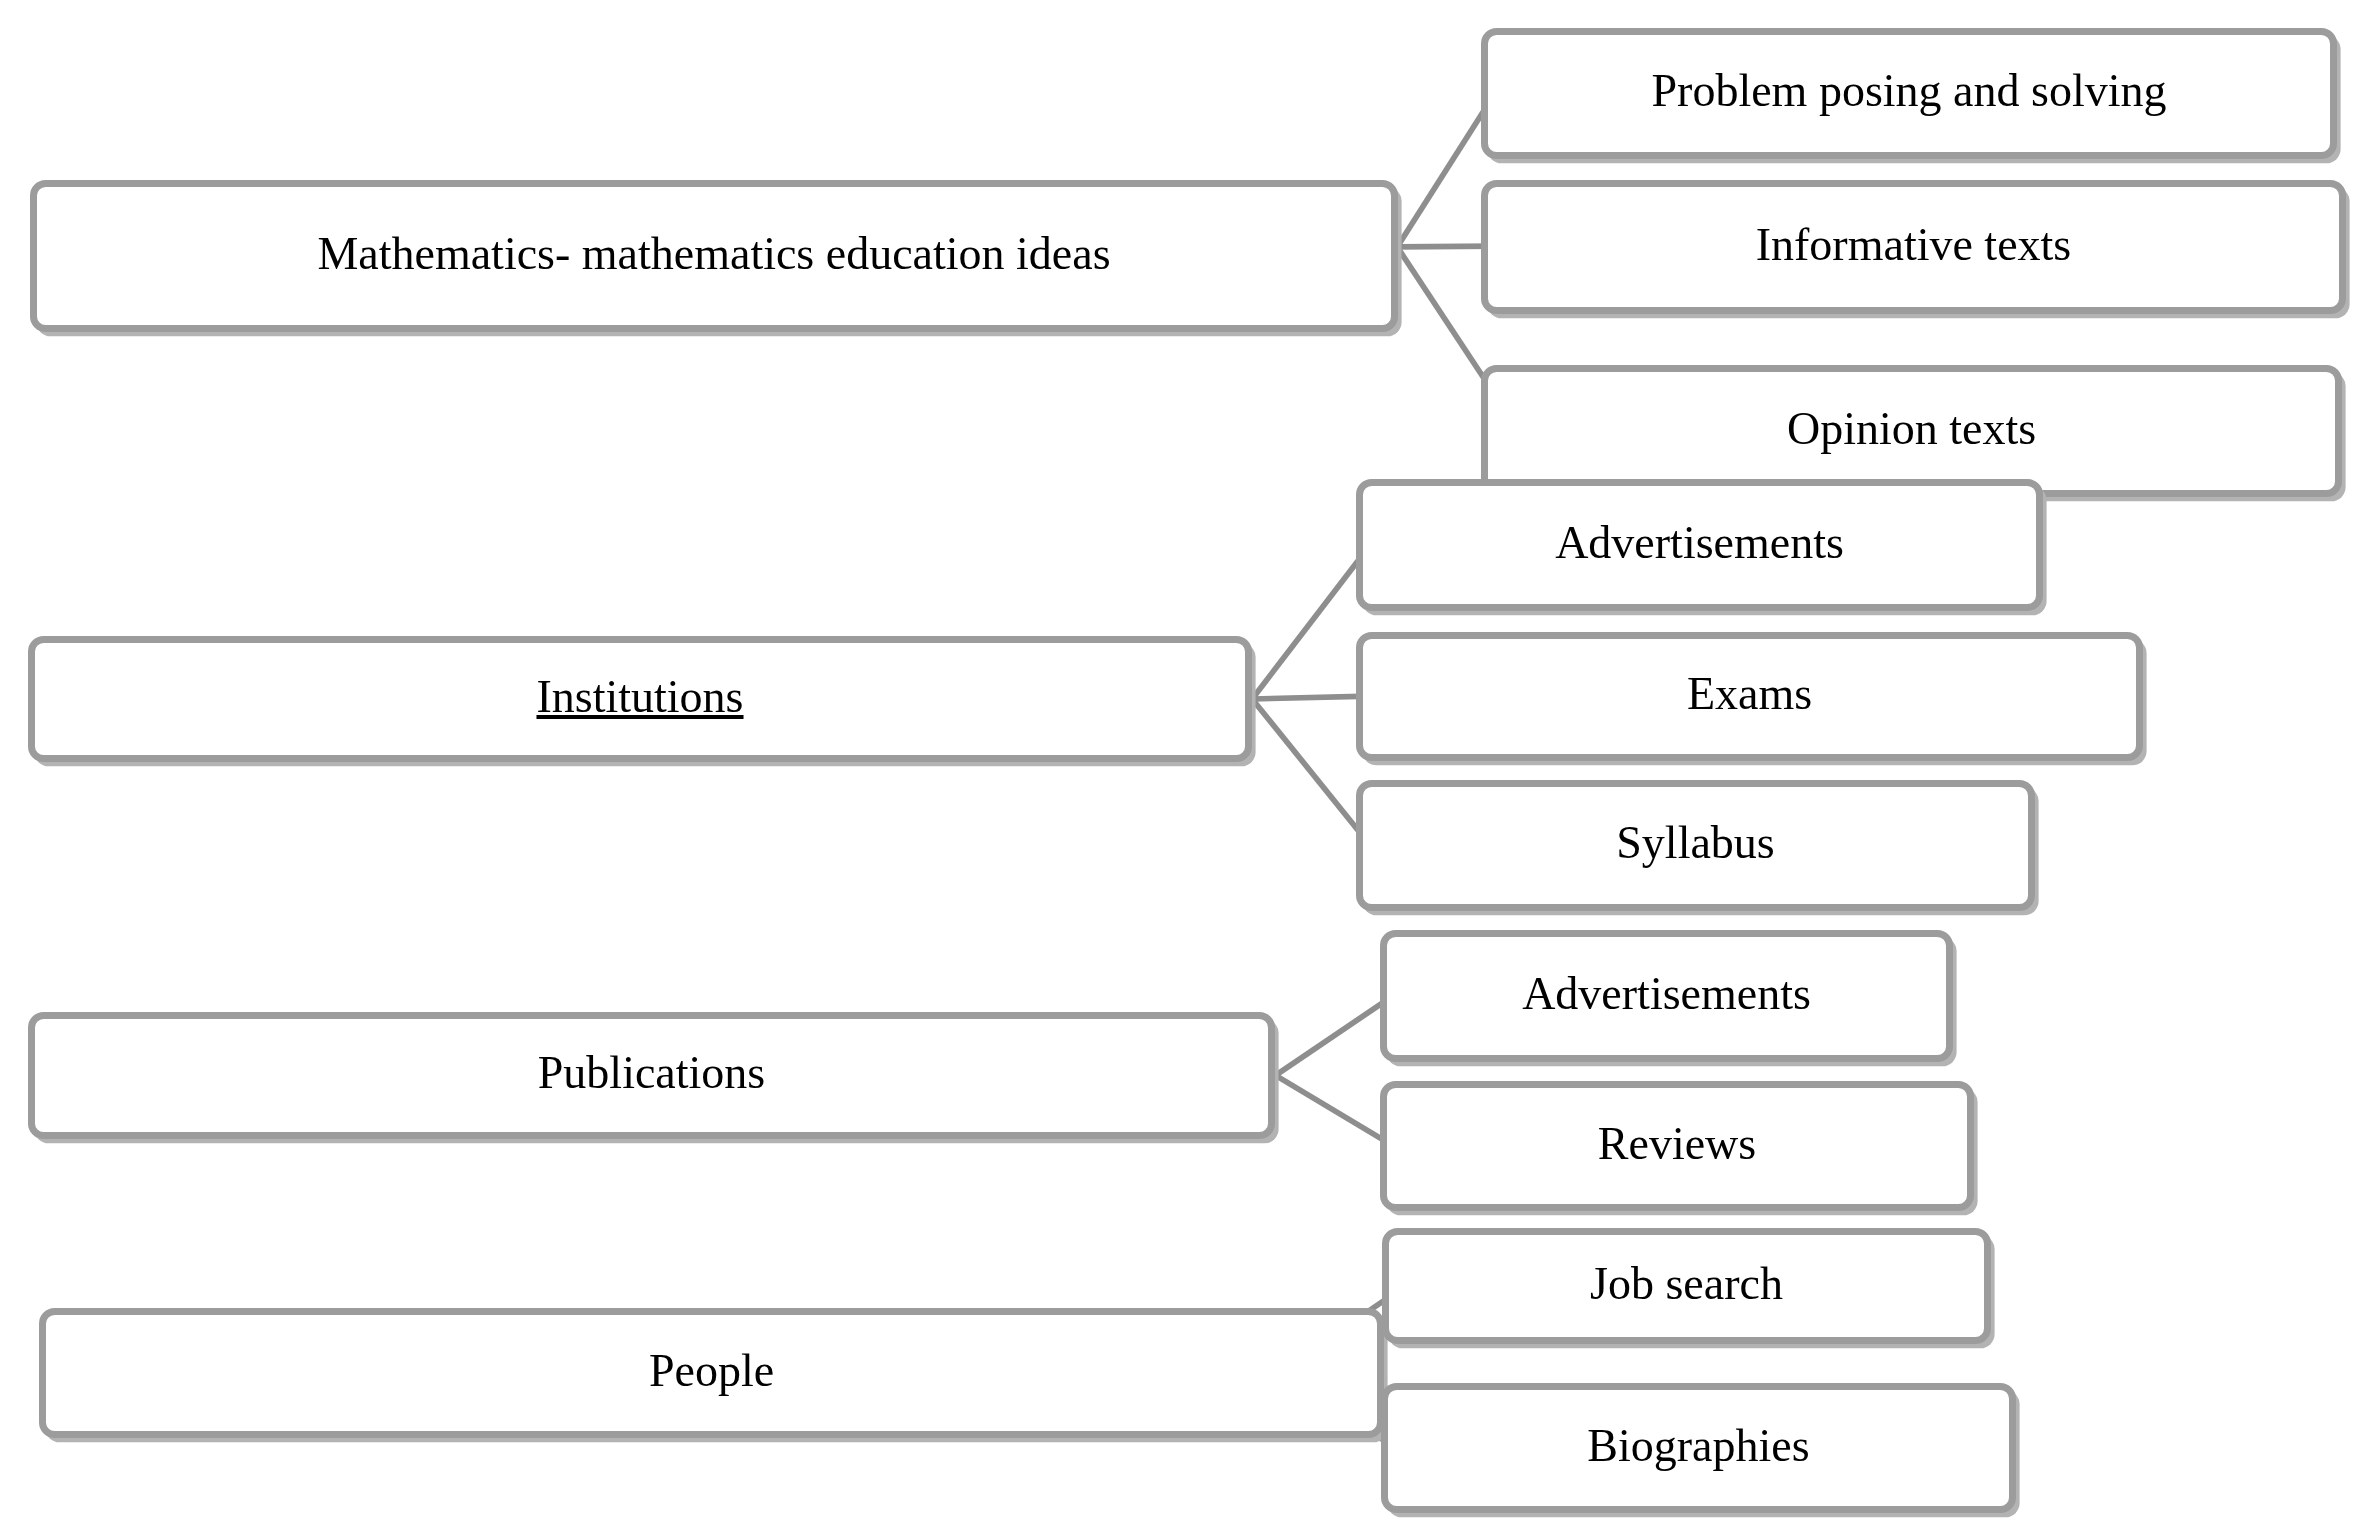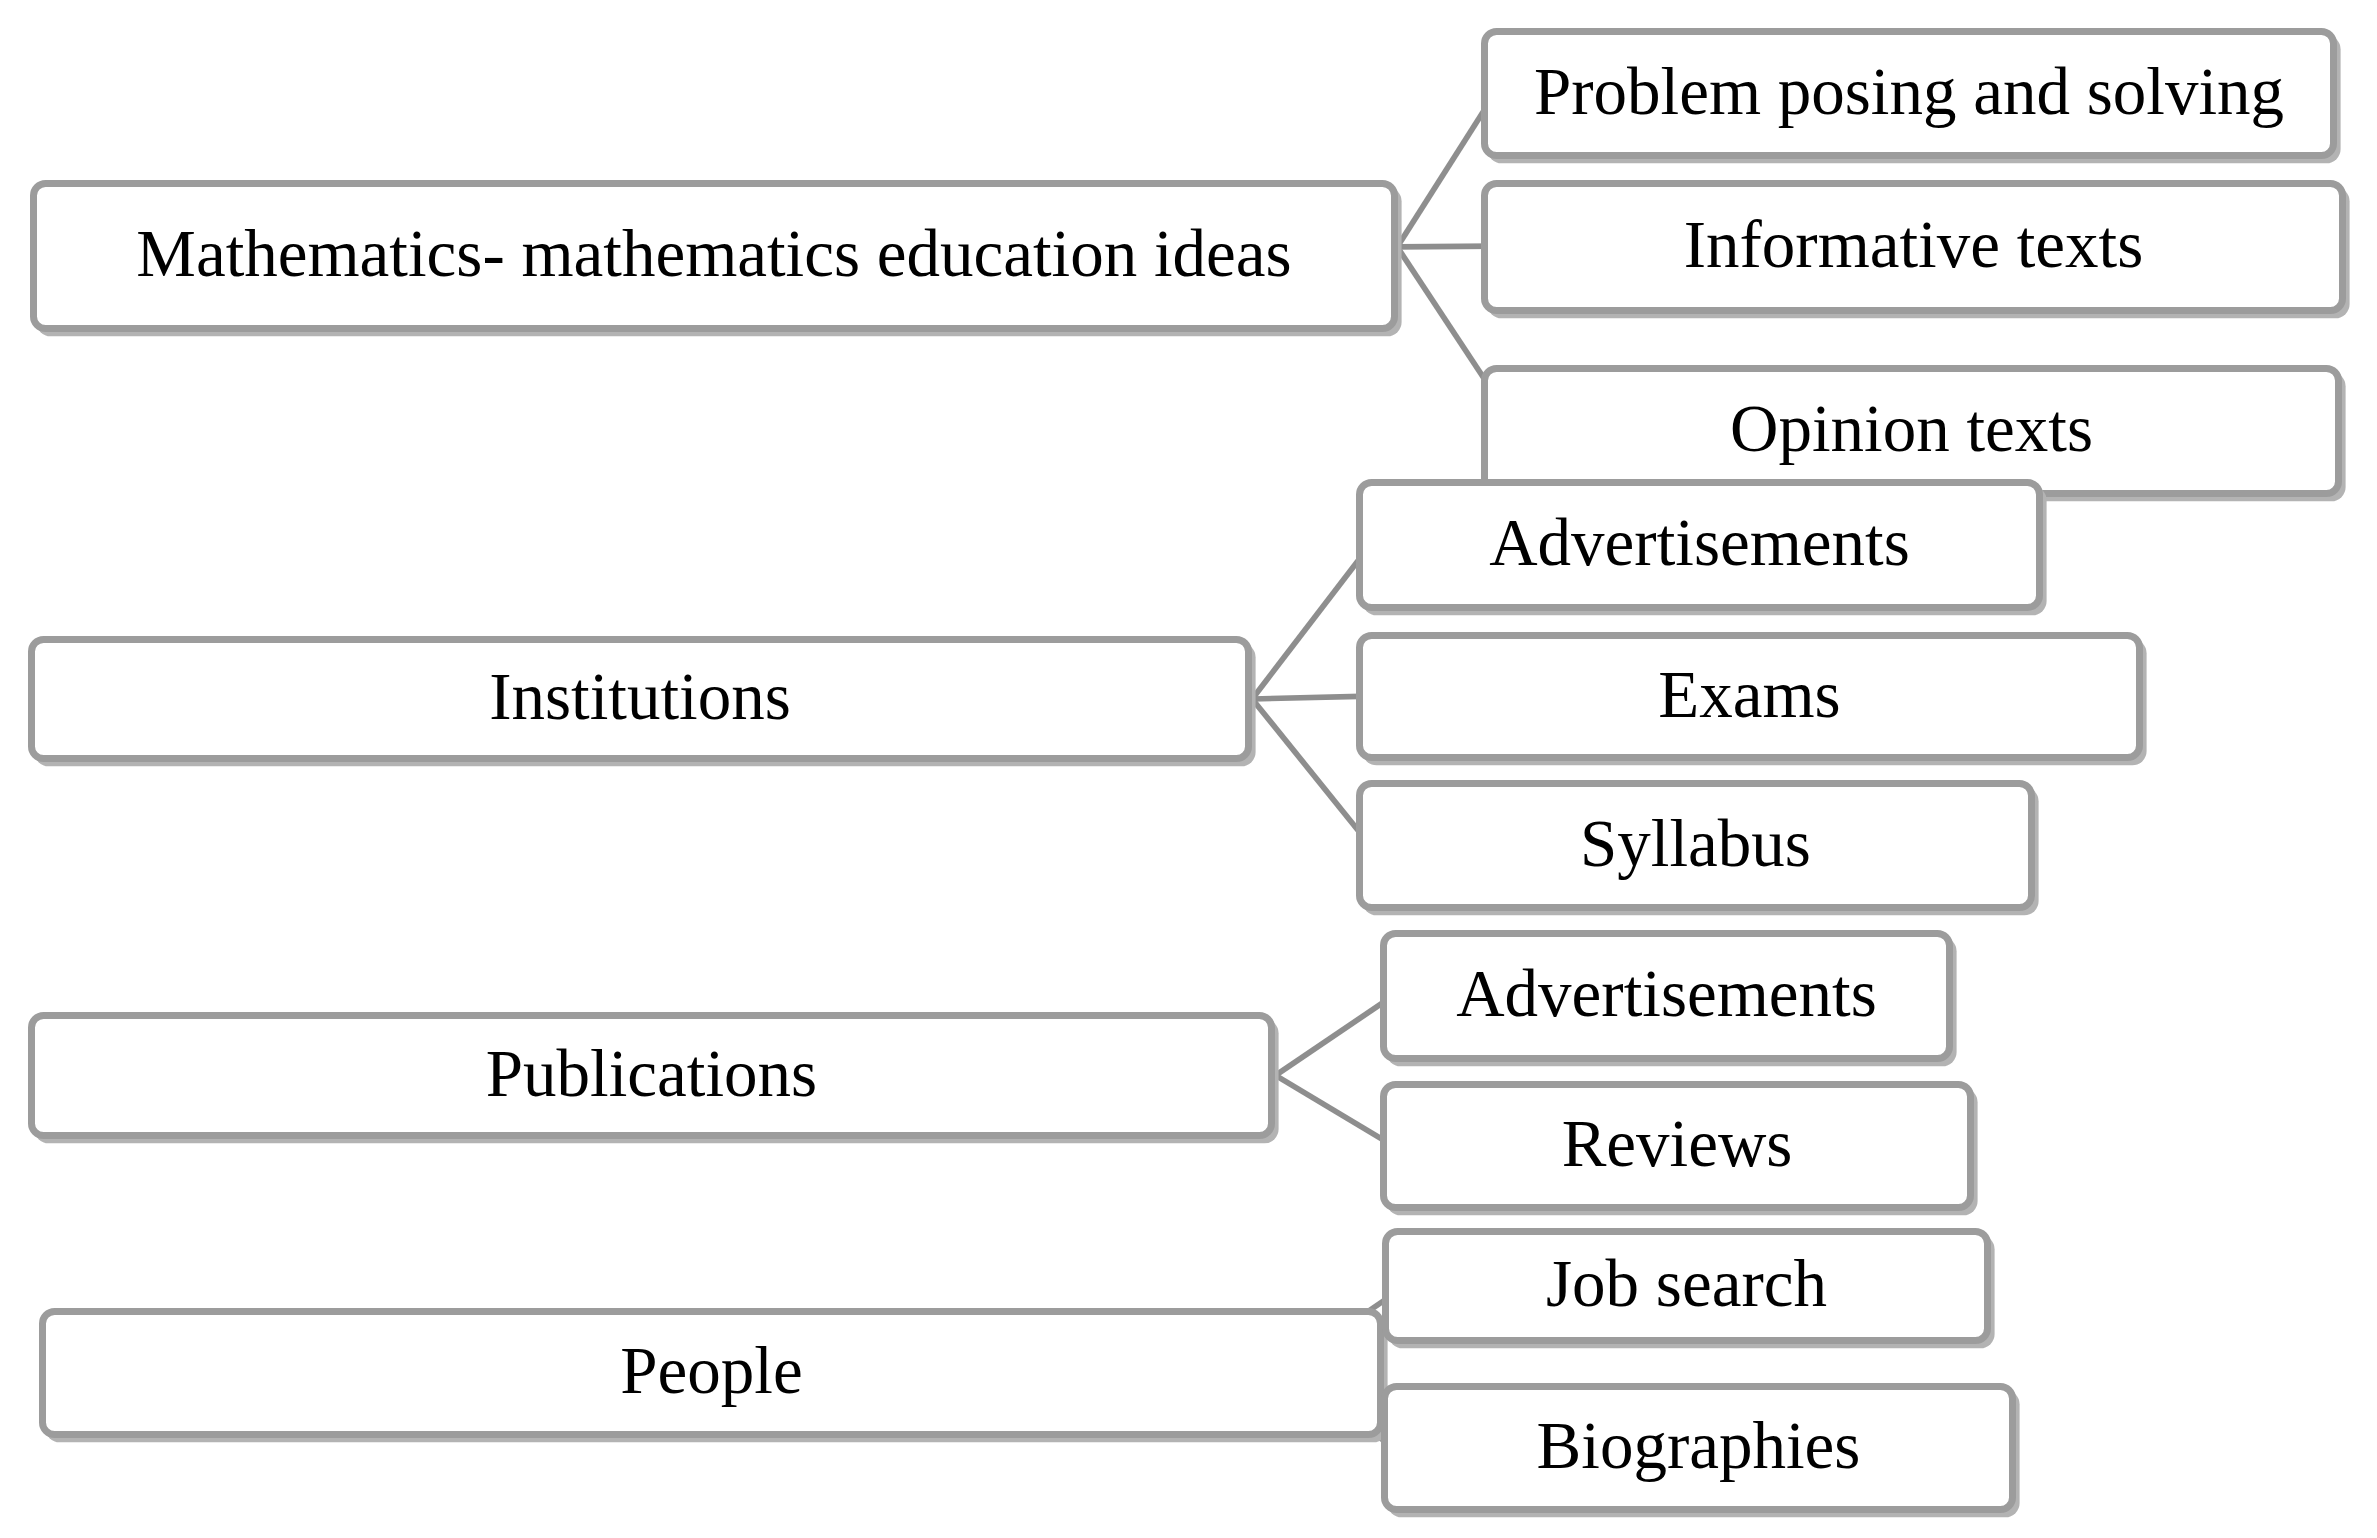--- a/index.html
+++ b/index.html
@@ -41,21 +41,21 @@
     background: var(--background);
     border: 7px solid var(--box-border);
     border-radius: 15.6px;
     box-shadow: 5px 5.7px 0 -1.4px #b3b3b3;
     display: flex;
     align-items: center;
     justify-content: center;
     z-index: 2;
   }
   .node .label {
-    font-size: 67px;
+    font-size: 46px;
     line-height: 1;
     color: var(--text);
     white-space: nowrap;
     padding-bottom: 4.2px;
   }
 </style>
 </head>
 <body>
 
 <div class="diagram">
@@ -79,21 +79,21 @@
   <div class="node child" style="left:1481px; top:28px; width:856px; height:131px;">
     <span class="label">Problem posing and solving</span>
   </div>
   <div class="node child" style="left:1481px; top:180px; width:865px; height:134px;">
     <span class="label">Informative texts</span>
   </div>
   <div class="node child" style="left:1481px; top:329px; width:861px; height:132px;margin-top:36px;">
     <span class="label">Opinion texts</span>
   </div>
 
-  <div class="node parent" style="left:28px; top:636px; width:1224px; height:126px;">
+  <div class="node parent" style="left:28px; top:636px; width:1224px; height:126px;text-decoration:underline;">
     <span class="label">Institutions</span>
   </div>
   <div class="node child" style="left:1356px; top:479px; width:687px; height:132px;">
     <span class="label">Advertisements</span>
   </div>
   <div class="node child" style="left:1356px; top:632px; width:787px; height:129px;">
     <span class="label">Exams</span>
   </div>
   <div class="node child" style="left:1356px; top:780px; width:679px; height:131px;">
     <span class="label">Syllabus</span>

